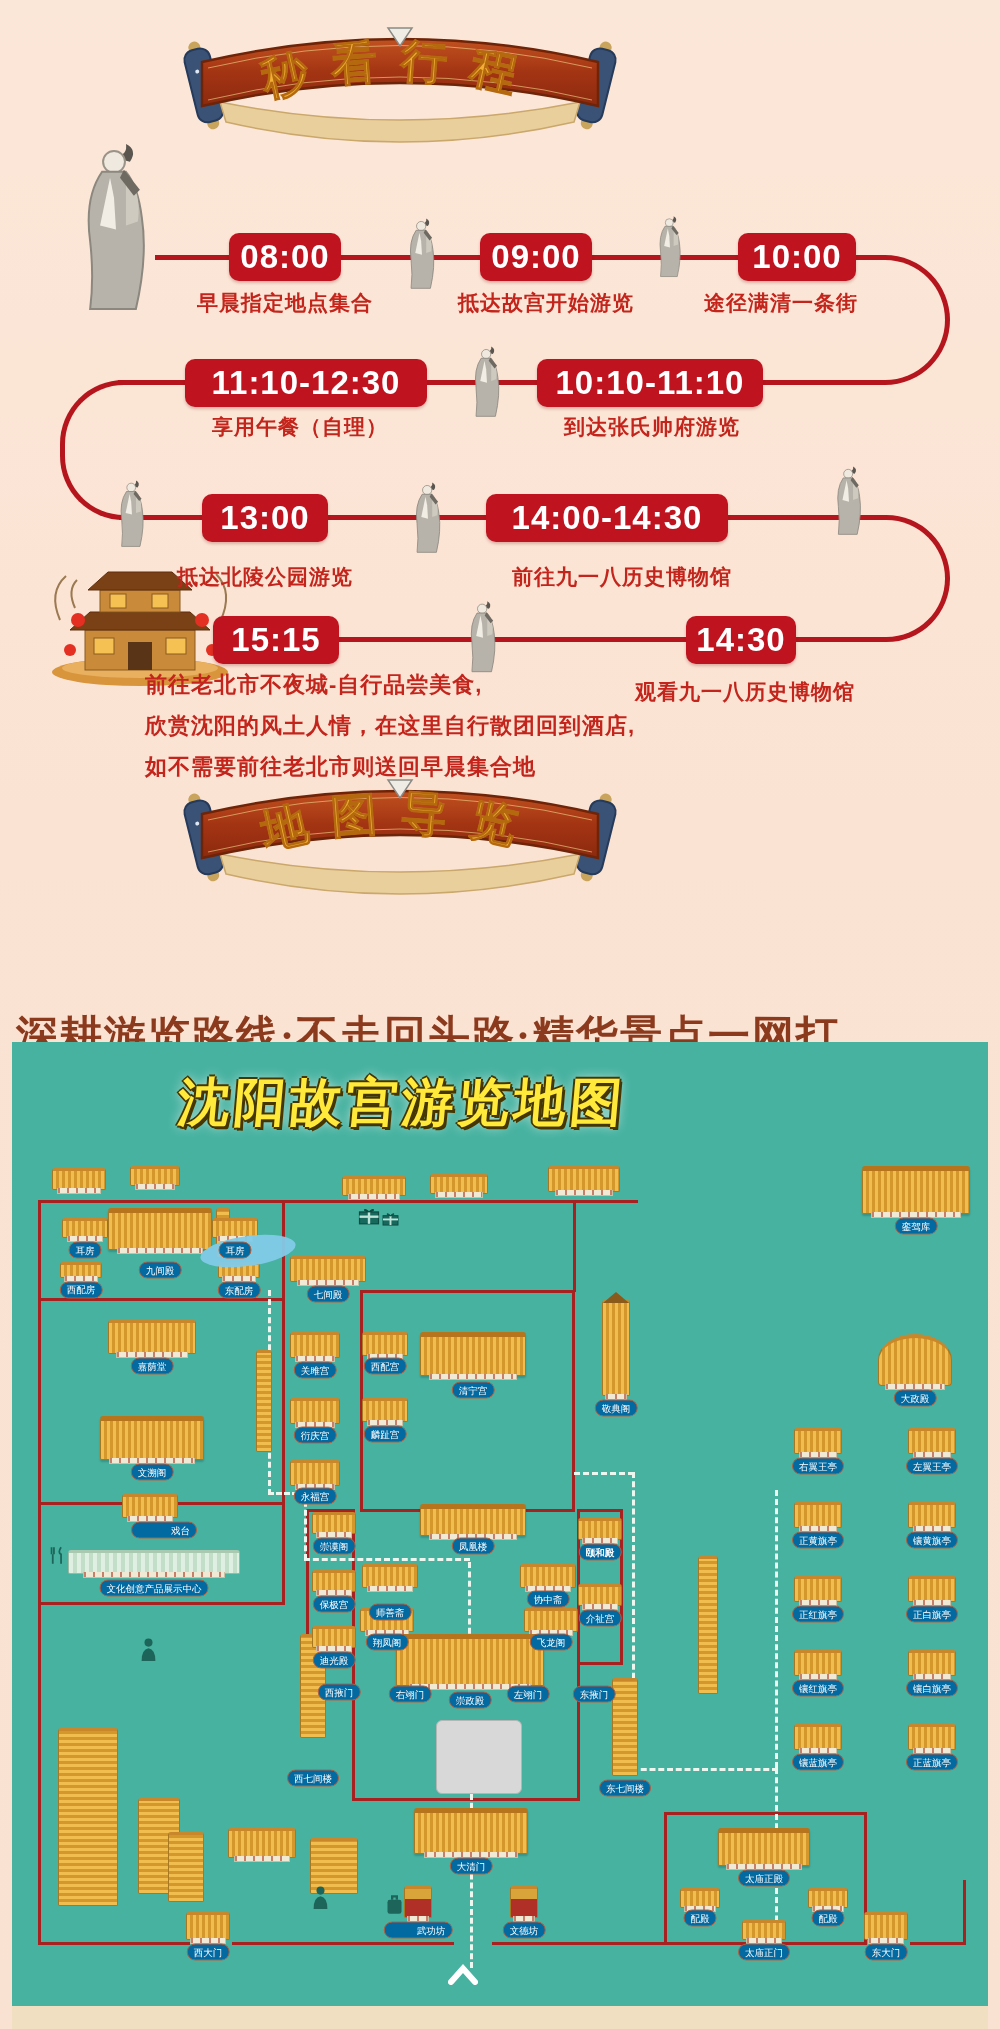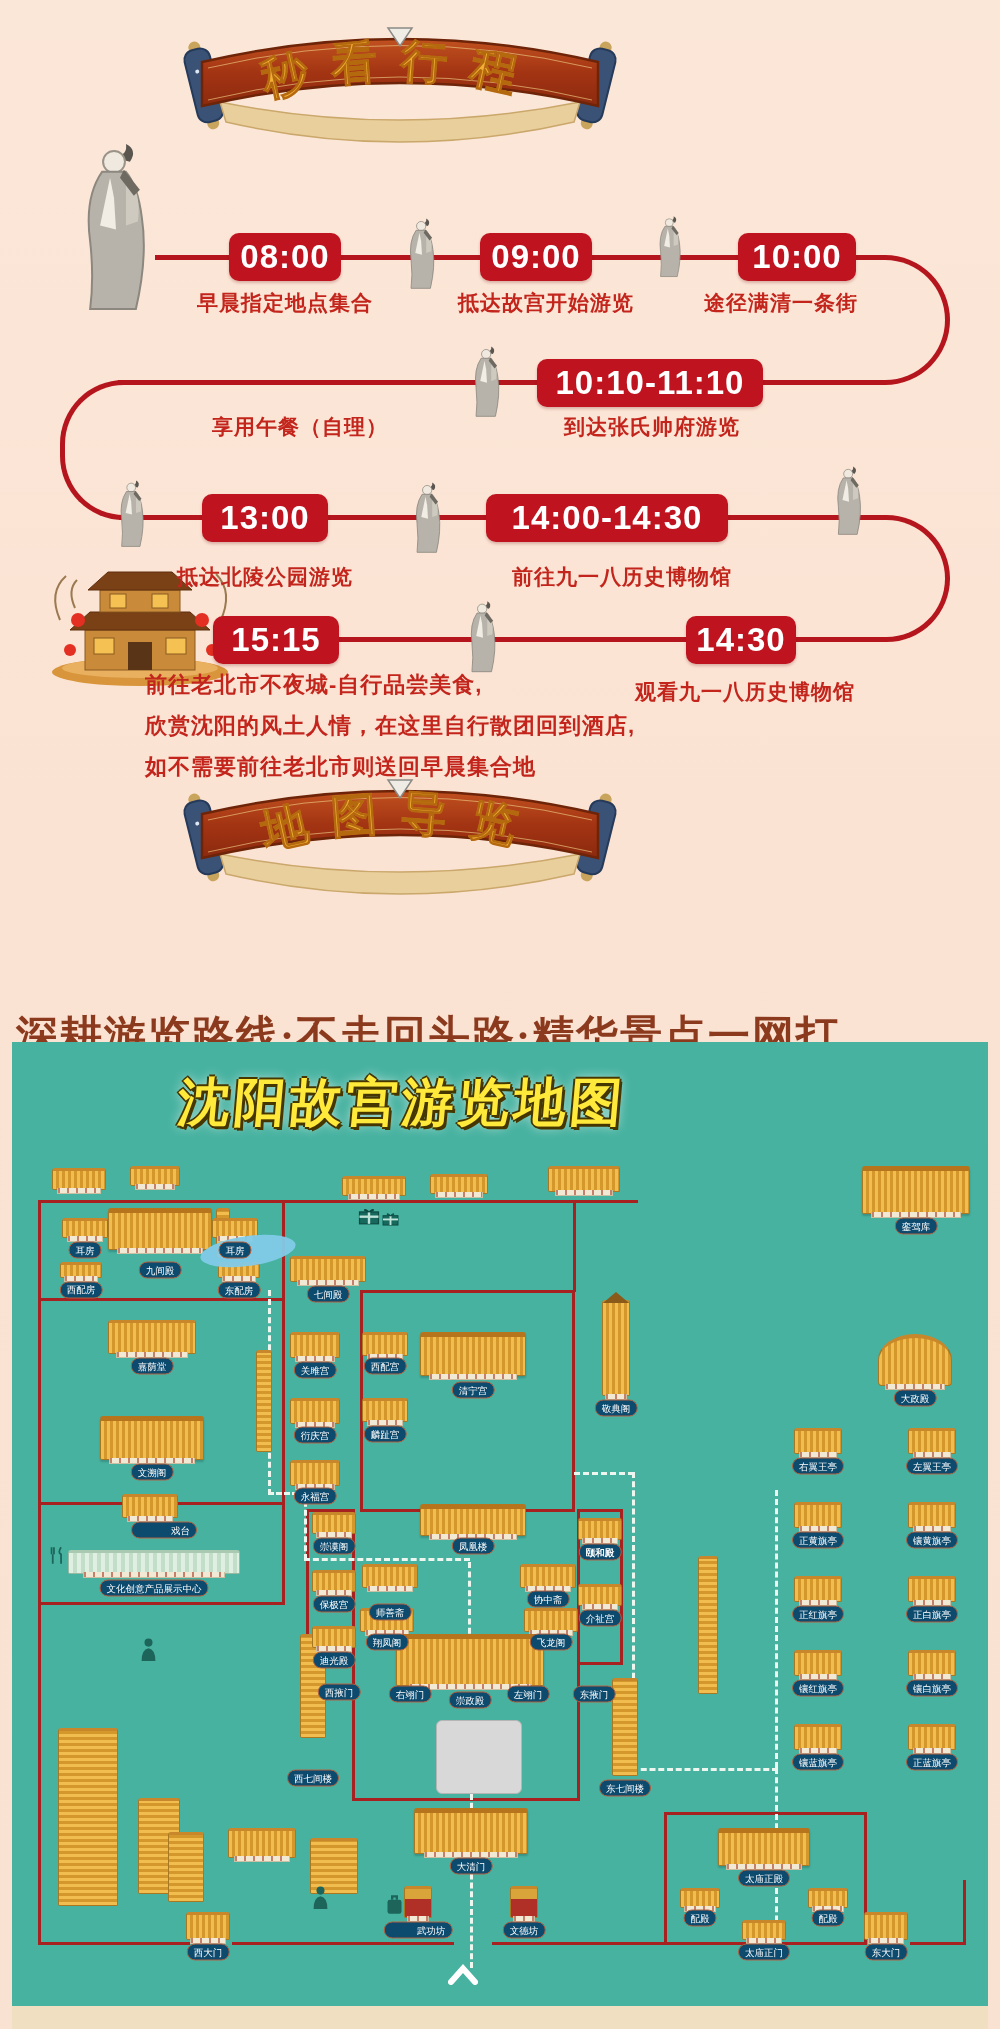--- a/index.html
+++ b/index.html
@@ -42,21 +42,21 @@
   .b.big{border-top:5px solid #b6751d;box-shadow:0 2px 2px rgba(0,0,0,.18);}
   .b.vlong{background:repeating-linear-gradient(0deg,#f0bd4e 0 3px,#d4972b 3px 6px);}
   .b.vlong::after{display:none;}
   .b.pale{background:repeating-linear-gradient(90deg,#dff0e2 0 4px,#c2ddc8 4px 8px);border-color:#9bb8a2;border-top-color:#aac9b1;}
   .b.tower::before{content:"";position:absolute;top:-11px;left:50%;transform:translateX(-50%);
      border:13px solid transparent;border-bottom:11px solid #8a5a1a;border-top:none;}
   .b.dazheng{border-radius:50% 50% 4px 4px;border-top-width:4px;}
   .b.plaza{background:#d8d8d8;border:1px solid #b5b5b5;border-radius:6px;}
   .b.plaza::after{display:none;}
   .b.paifang{background:linear-gradient(#d9a43a 0 34%,#b03028 34%);}
-  .mlabel{position:absolute;transform:translate(-50%,-50%);background:#0c4a6e;color:#fff;
+  .mlabel{position:absolute;transform:translate(-50%,-50%);background:#0369a1;color:#fff;
      font-size:9.5px;line-height:11px;padding:2px 6px;border-radius:9px;white-space:nowrap;
      border:1px solid #b25f3e;z-index:6;}
   .pond{position:absolute;background:#82cbe9;border-radius:50%;transform:rotate(-8deg);opacity:.95;}
   .micon{position:absolute;z-index:6;}
   .bottom-strip{position:absolute;left:12px;top:2006px;width:976px;height:23px;background:#f0dfc0;}
 </style>
 </head>
 <body>
 
 <div id="page">
@@ -398,20 +398,21 @@
       </div>
   </div>
   <div class="bottom-strip"></div>
 
 <div class="pill" style="left: 285px; top: 257px; width: 112px;">08:00</div>
     <div class="tl-desc" style="left: 285px; top: 303px;">早晨指定地点集合</div>
     <div class="pill" style="left: 536px; top: 257px; width: 112px;">09:00</div>
     <div class="tl-desc" style="left: 546px; top: 303px;">抵达故宫开始游览</div>
     <div class="pill" style="left: 797px; top: 257px; width: 118px;">10:00</div>
     <div class="tl-desc" style="left: 781px; top: 303px;">途径满清一条街</div>
+    <div class="pill" style="left: 306px; top: 383px; width: 242px;">11:10-12:30</div>
     <div class="tl-desc" style="left: 300px; top: 427px;">享用午餐（自理）</div>
     <div class="pill" style="left: 650px; top: 383px; width: 226px;">10:10-11:10</div>
     <div class="tl-desc" style="left: 652px; top: 427px;">到达张氏帅府游览</div>
     <div class="pill" style="left: 265px; top: 518px; width: 126px;">13:00</div>
     <div class="tl-desc" style="left: 265px; top: 577px;">抵达北陵公园游览</div>
     <div class="pill" style="left: 607px; top: 518px; width: 242px;">14:00-14:30</div>
     <div class="tl-desc" style="left: 622px; top: 577px;">前往九一八历史博物馆</div>
     <div class="pill" style="left: 276px; top: 640px; width: 126px;">15:15</div>
     <div class="pill" style="left: 741px; top: 640px; width: 110px;">14:30</div>
     <div class="tl-desc" style="left: 745px; top: 692px;">观看九一八历史博物馆</div>

